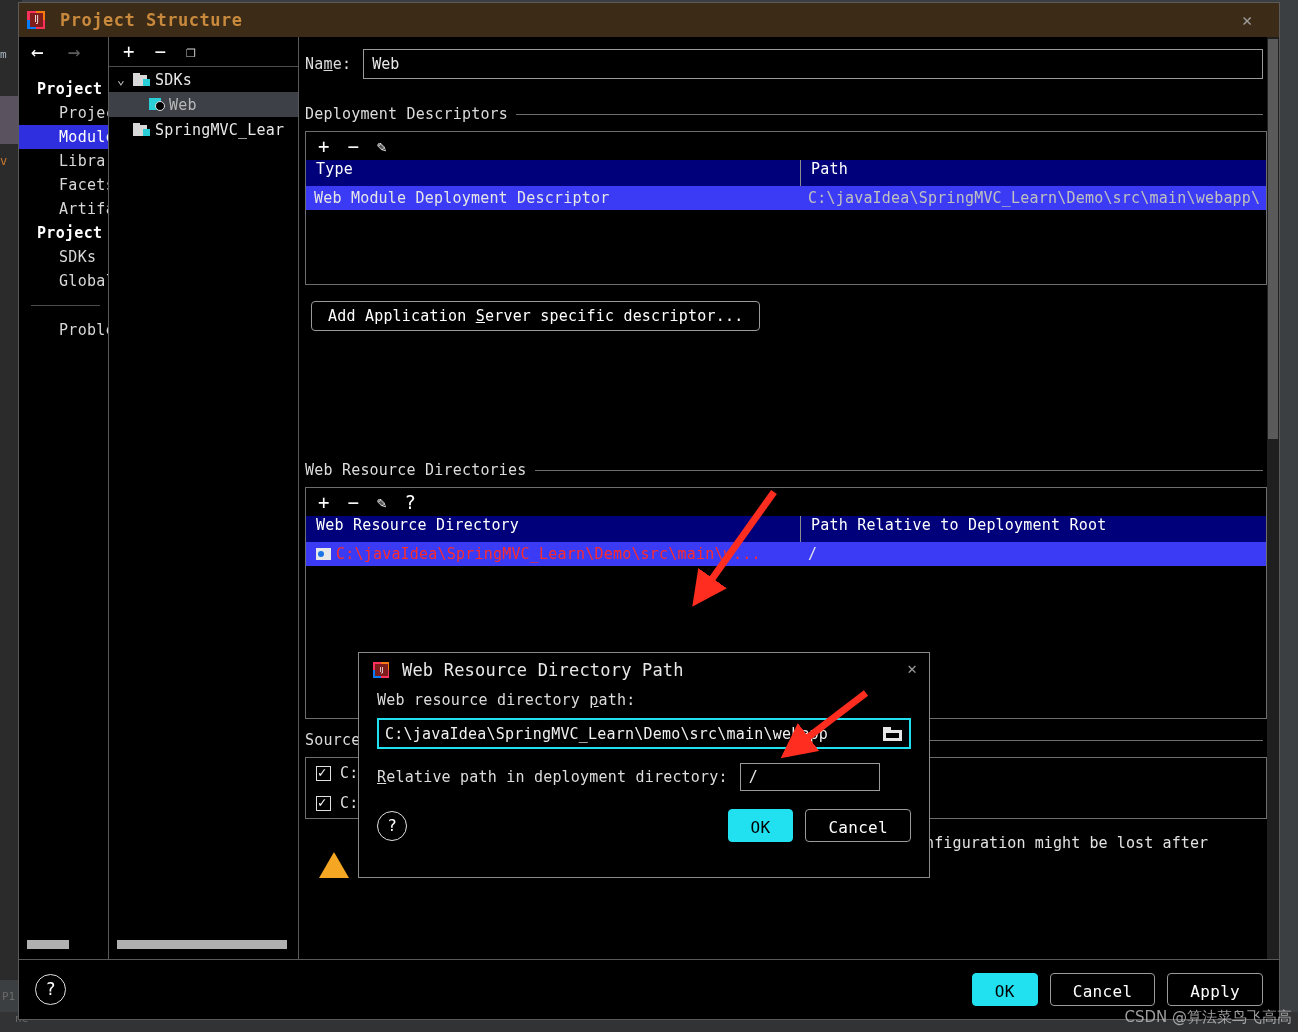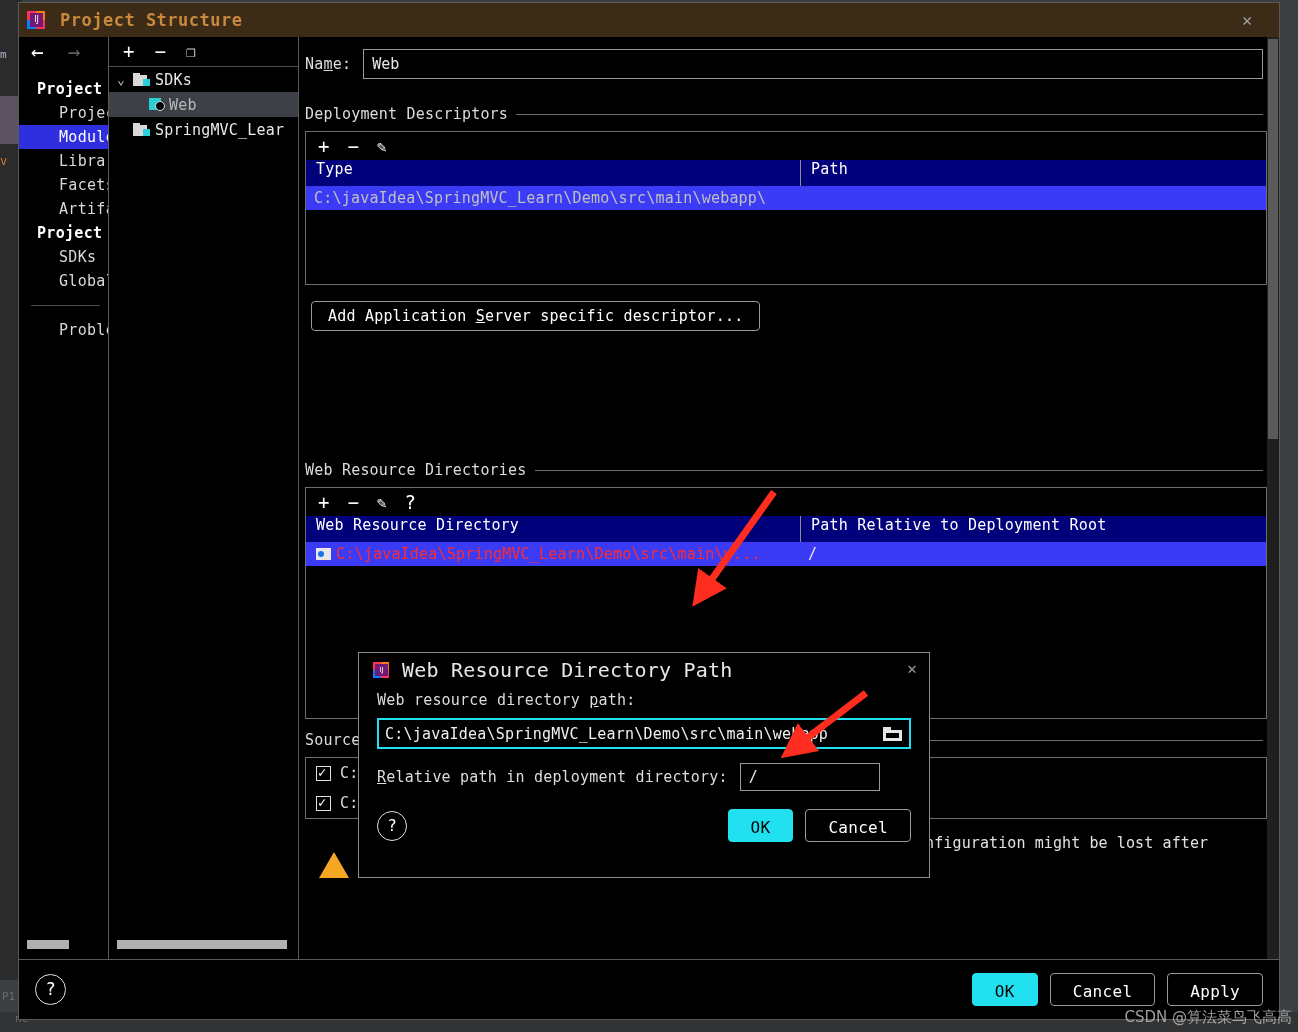--- a/index.html
+++ b/index.html
@@ -31,21 +31,21 @@
   #titlebar {
     height: 34px; background: #3b2b17; display: flex; align-items: center;
     padding: 0 6px 0 8px; flex: none; position: relative;
   }
   .ij-logo { width: 19px; height: 19px; position: relative; flex: none; margin-right: 14px; }
   .ij-logo .q { position: absolute; width: 9px; height: 9px; }
   .ij-logo .q1 { left:0; top:0; background:#fe315d; }
   .ij-logo .q2 { left:9px; top:0; background:#f97a12; }
   .ij-logo .q3 { left:0; top:9px; background:#087cfa; }
   .ij-logo .q4 { left:9px; top:9px; background:#fe315d; }
-  .ij-logo .ctr{ position:absolute; left:3px; top:2px; width:13px; height:14px; background:#701a75; color:#fff; font-size:8px; text-align:center; line-height:14px; font-family:"DejaVu Sans", sans-serif; }
+  .ij-logo .ctr{ position:absolute; left:3px; top:2px; width:13px; height:14px; background:#7f1d1d; color:#fff; font-size:8px; text-align:center; line-height:14px; font-family:"DejaVu Sans", sans-serif; }
   #win-title { color: #c8893d; font-size: 17px; font-weight: bold; letter-spacing: .5px; }
   #win-close { position: absolute; right: 22px; top: 7px; width: 20px; height: 20px; color: #9d9d9d; font-size: 17px; text-align: center; line-height: 20px; cursor: pointer; }
 
   #body { flex: 1; display: flex; min-height: 0; background: #000; position: relative; }
 
   
   #nav { width: 90px; flex: none; background: #000; border-right: 1px solid #5a5a5a; position: relative; overflow: hidden; }
   #nav-arrows { height: 30px; display: flex; align-items: center; padding-left: 12px; gap: 24px; }
   .arrow { color: #ffffff; font-size: 21px; line-height: 21px; }
   .arrow.dim { color: #5e5e5e; }
@@ -141,21 +141,21 @@
     position: absolute; left: 358px; top: 652px; width: 572px; height: 226px;
     background: #000; border: 1px solid #8a8a8a;
   }
   #modal-title { display: flex; align-items: center; height: 34px; padding-left: 14px; position: relative; }
   #modal-title .ij-logo { margin-right: 12px; width: 17px; height: 17px; }
   #modal-title .ij-logo .q { width: 8px; height: 8px; }
   #modal-title .ij-logo .q2 { left: 8px; }
   #modal-title .ij-logo .q3 { top: 8px; }
   #modal-title .ij-logo .q4 { left: 8px; top: 8px; }
   #modal-title .ij-logo .ctr { left:2px; top:2px; width:13px; height:12px; font-size:7px; line-height:12px; }
-  #modal-title-txt { color: #e8e8e8; font-size: 20px; letter-spacing: .2px; }
+  #modal-title-txt { color: #e8e8e8; font-size: 17px; letter-spacing: .2px; }
   #modal-close { position: absolute; right: 12px; top: 8px; color: #9a9a9a; font-size: 16px; line-height: 16px; cursor: pointer; }
   #modal-body { padding: 4px 18px 0 18px; }
   #modal-lbl1 { color: #dcdcdc; font-size: 15px; letter-spacing: .2px; }
   #path-field { display: flex; align-items: center; height: 31px; margin-top: 9px; border: 2px solid #21e0ef; background: #000; padding: 0 7px 0 6px; }
   #path-value { flex: 1; color: #f0f0f0; font-size: 15px; white-space: nowrap; overflow: hidden; letter-spacing: .2px; }
   .folder-open { width: 19px; height: 14px; position: relative; flex: none; }
   .folder-open .t1 { position: absolute; left: 0; top: 0; width: 8px; height: 3px; background: #e6e6e6; }
   .folder-open .b1 { position: absolute; left: 0; top: 3px; width: 19px; height: 11px; background: #e6e6e6; }
   .folder-open .in { position: absolute; left: 3px; top: 6px; width: 13px; height: 5px; background: #000; }
   #rel-row { display: flex; align-items: center; margin-top: 14px; }
@@ -278,20 +278,21 @@
             <span class="tb-ico">−</span>
             <span class="tb-ico" style="font-size:16px;">✎</span>
           </div>
           <div class="tbl-head">
             <span class="cell c1">Type</span>
             <span class="col-div"></span>
             <span class="cell c2">Path</span>
           </div>
           <div id="dd-body">
             <div class="tbl-row sel">
+              <span class="cell c1">Web Module Deployment Descriptor</span>
               <span class="cell c2" id="dd-path">C:\javaIdea\SpringMVC_Learn\Demo\src\main\webapp\</span>
             </div>
           </div>
         </div>
 
         <div id="add-btn"><span>Add Application </span><span class="und">S</span><span>erver specific descriptor...</span></div>
 
         
         <div class="group-title" style="margin-top:130px;">
           <span class="t">Web Resource Directories</span>

